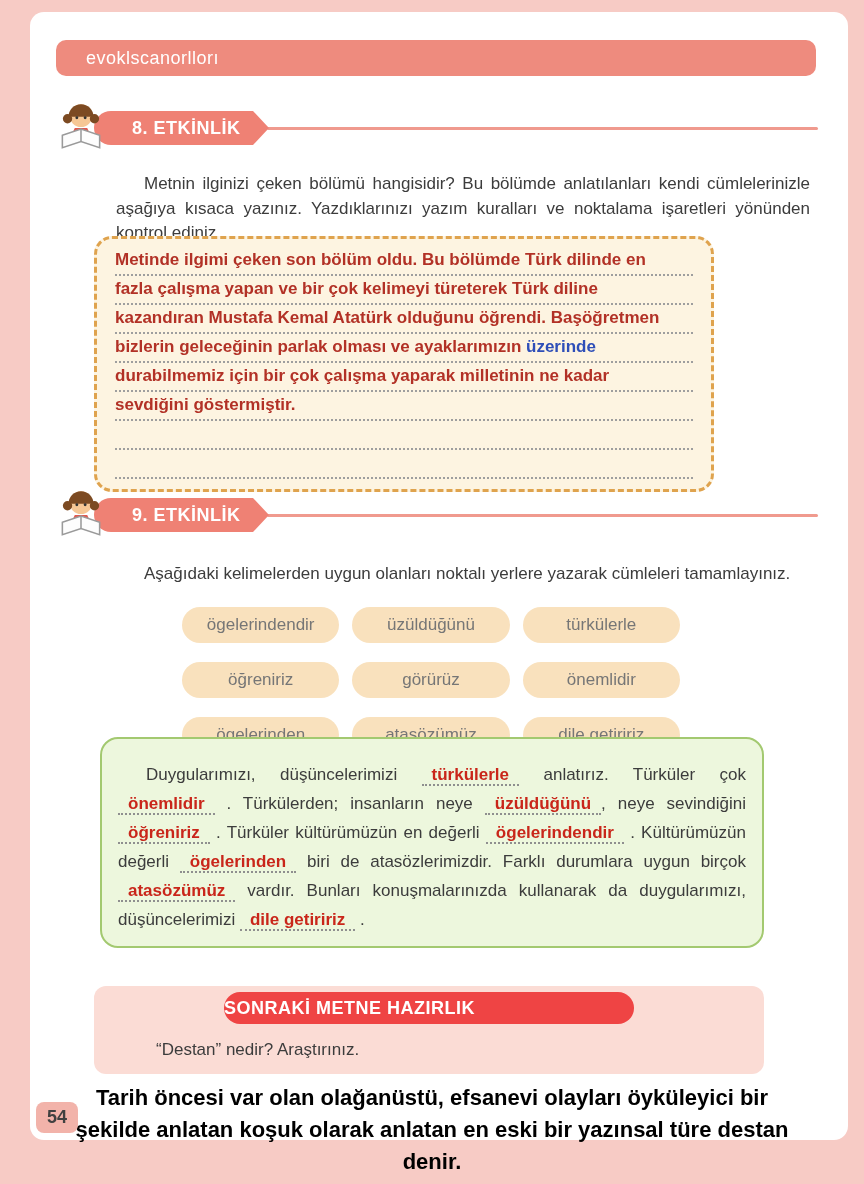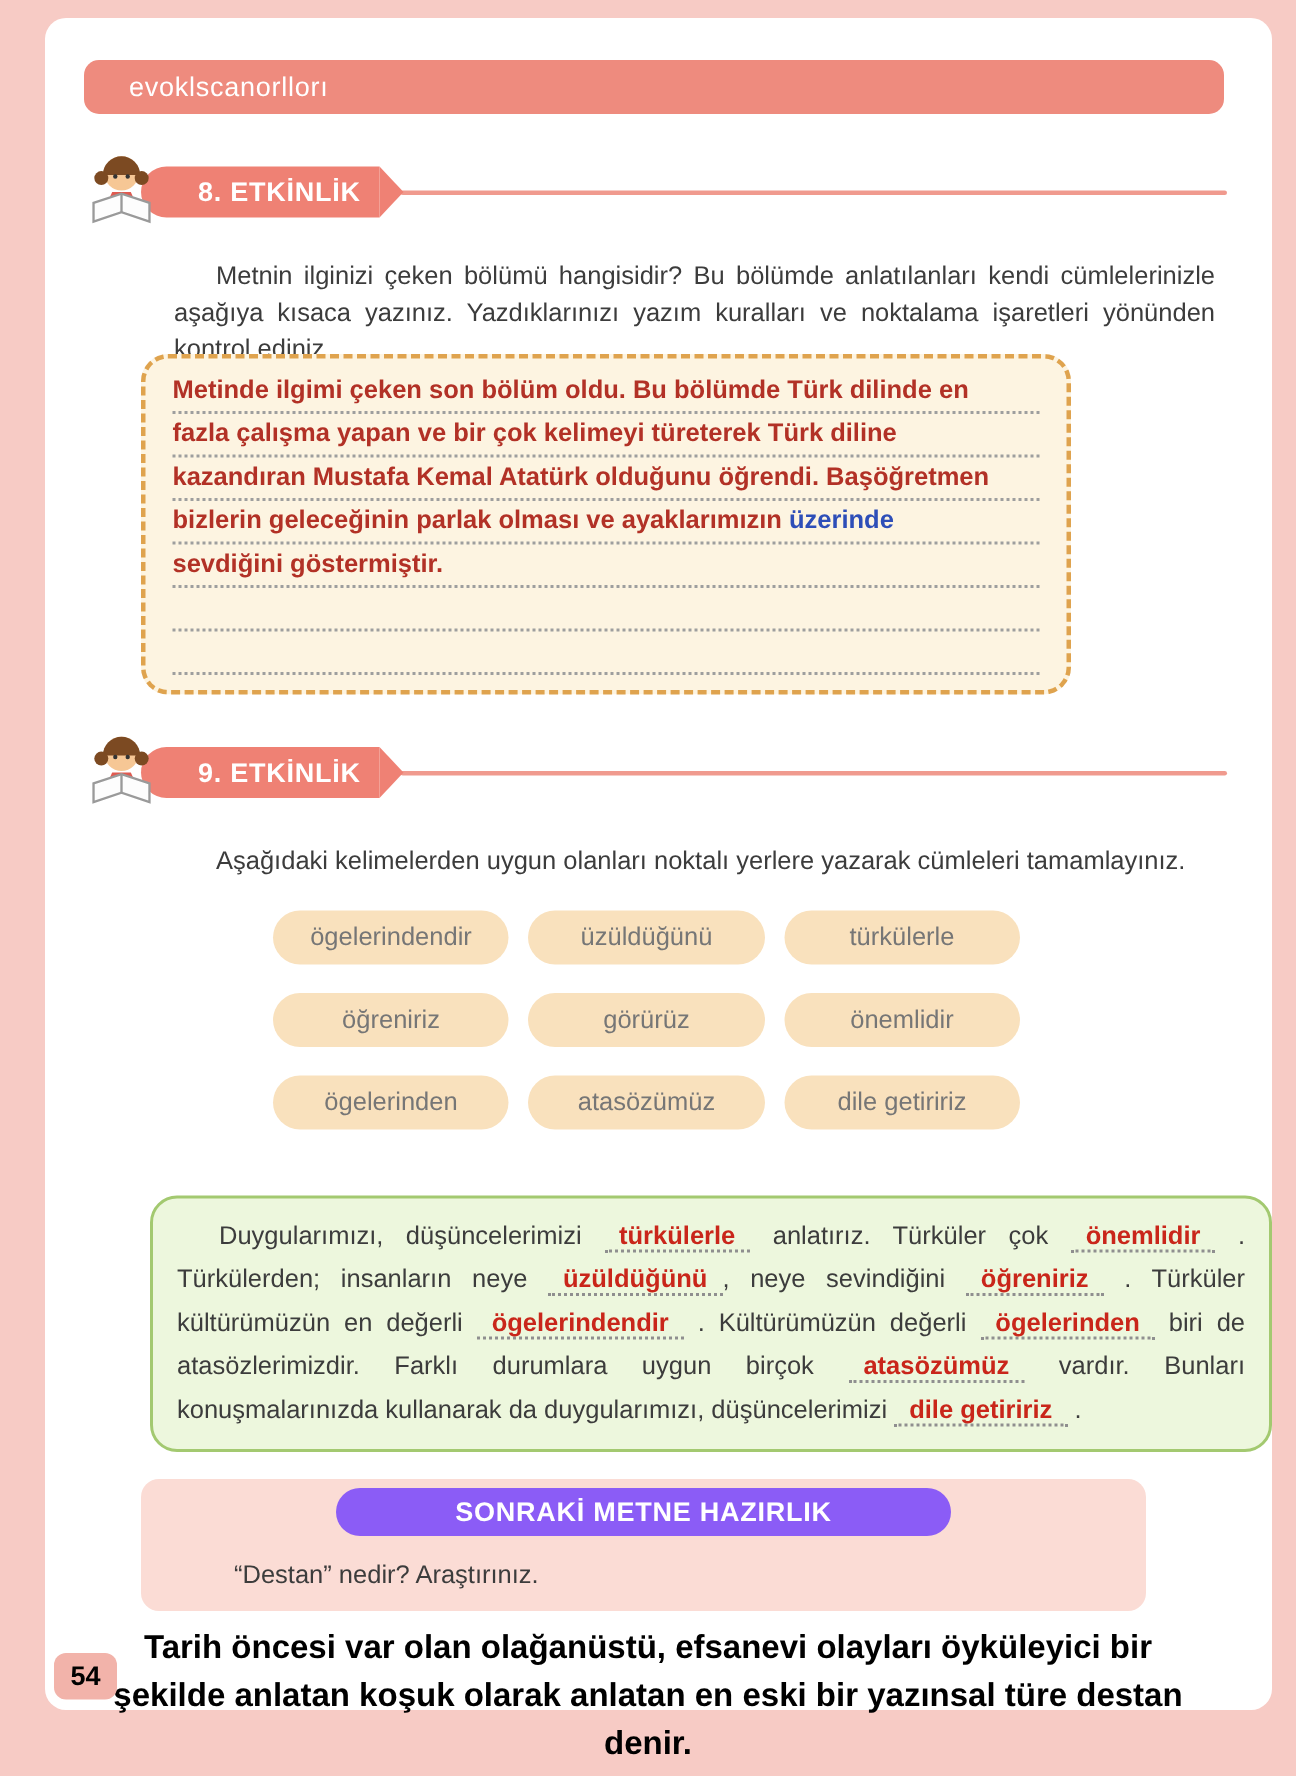--- a/index.html
+++ b/index.html
@@ -55,45 +55,45 @@
     position:absolute;left:182px;top:607px;width:498px;
     display:grid;grid-template-columns:repeat(3,1fr);column-gap:13px;row-gap:19px;
   }
   .chip{
     height:36px;background:#f9e1bd;border-radius:18px;
     display:flex;align-items:center;justify-content:center;
     font-size:17px;color:#767676;
   }
   
   .green-box{
-    position:absolute;left:100px;top:797px;width:748px;box-sizing:border-box;
+    position:absolute;left:100px;top:737px;width:664px;box-sizing:border-box;
     background:#edf7dd;border:2px solid #a3c970;border-radius:18px;
-    padding:10px 16px 12px;
+    padding:21px 16px 12px;
   }
   .cloze{margin:0;font-size:17px;line-height:29px;color:#3c3c3c;text-align:justify;text-indent:28px;}
   .blank{color:#c9261a;font-weight:bold;padding:0 10px;border-bottom:2px dotted #8f8f8f;}
   
   .prep-box{
     position:absolute;left:94px;top:986px;width:670px;height:88px;
     background:#fbdcd5;border-radius:12px;
   }
   .prep-banner{
-    width:410px;height:32px;margin:6px auto 0;background:#8b5cf6;border-radius:16px;
+    width:410px;height:32px;margin:6px auto 0;background:#ef4444;border-radius:16px;
     color:#fff;font-weight:bold;font-size:18px;letter-spacing:.5px;
-    display:flex;align-items:center;justify-content:center;
+    display:flex;align-items:center;
   }
   .prep-question{margin:16px 0 0 62px;font-size:17px;color:#3c3c3c;}
   
   .footer-note{
     position:absolute;left:60px;top:1082px;width:744px;margin:0;text-align:center;
     font-size:22px;font-weight:bold;color:#000000;line-height:1.45;
   }
   .page-number{
     position:absolute;left:36px;top:1102px;background:#f2b3aa;border-radius:8px;
-    padding:5px 11px;font-size:18px;font-weight:bold;color:#000000;
+    padding:5px 11px;font-size:18px;font-weight:bold;color:#404040;
   }
 </style>
 </head>
 <body>
 
 <div class="sheet"></div>
 
 <div class="watermark-bar">
   <span>evoklscanorllorı</span>
 </div>
@@ -116,20 +116,21 @@
   </svg>
 </div>
 
 <p class="instructions" style="top:156px;">Metnin ilginizi çeken bölümü hangisidir? Bu bölümde anlatılanları kendi cümlelerinizle aşağıya kısaca yazınız. Yazdıklarınızı yazım kuralları ve noktalama işaretleri yönünden kontrol ediniz.</p>
 
 <div class="dashed-box">
     <div class="answer-line"><span class="ink-red">Metinde ilgimi çeken son bölüm oldu. Bu bölümde Türk dilinde en</span></div>
     <div class="answer-line"><span class="ink-red">fazla çalışma yapan ve bir çok kelimeyi türeterek Türk diline</span></div>
     <div class="answer-line"><span class="ink-red">kazandıran Mustafa Kemal Atatürk olduğunu öğrendi. Başöğretmen</span></div>
     <div class="answer-line"><span class="ink-red">bizlerin geleceğinin parlak olması ve ayaklarımızın </span><span class="ink-blue">üzerinde</span></div>
+    <div class="answer-line"><span class="ink-red">durabilmemiz için bir çok çalışma yaparak milletinin ne kadar</span></div>
     <div class="answer-line"><span class="ink-red">sevdiğini göstermiştir.</span></div>
     <div class="answer-line"></div>
     <div class="answer-line"></div>
   </div>
 
 <div class="activity-banner" style="top:485px;">
   <div class="b-line"></div>
   <div class="b-pill">
     <span>9. ETKİNLİK</span>
   </div>

